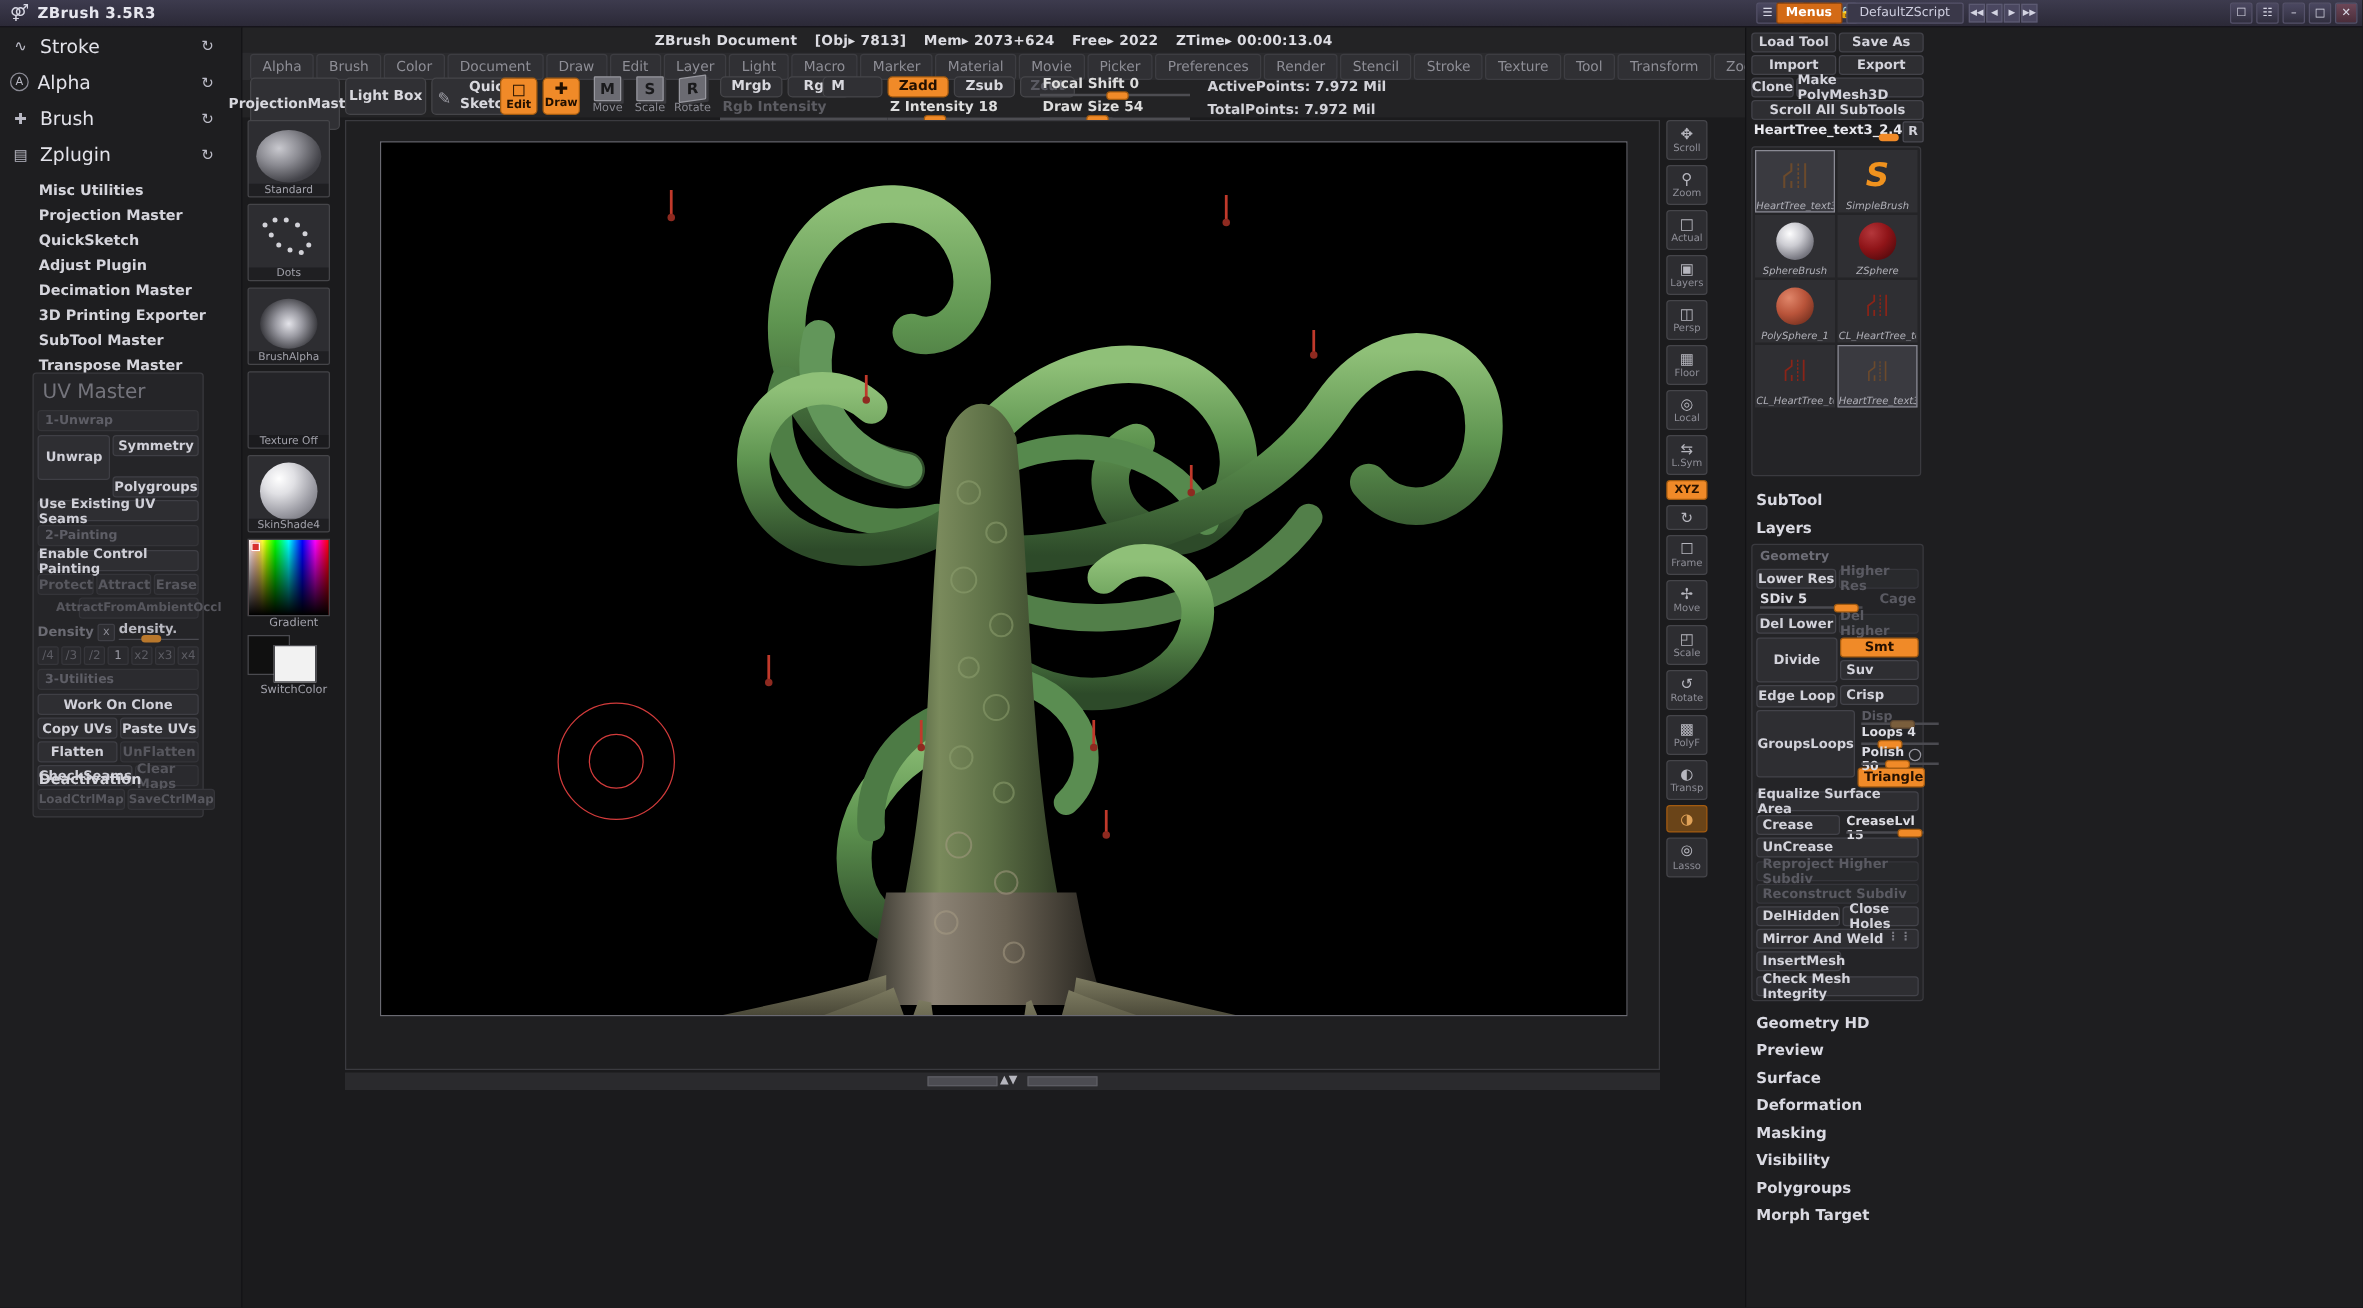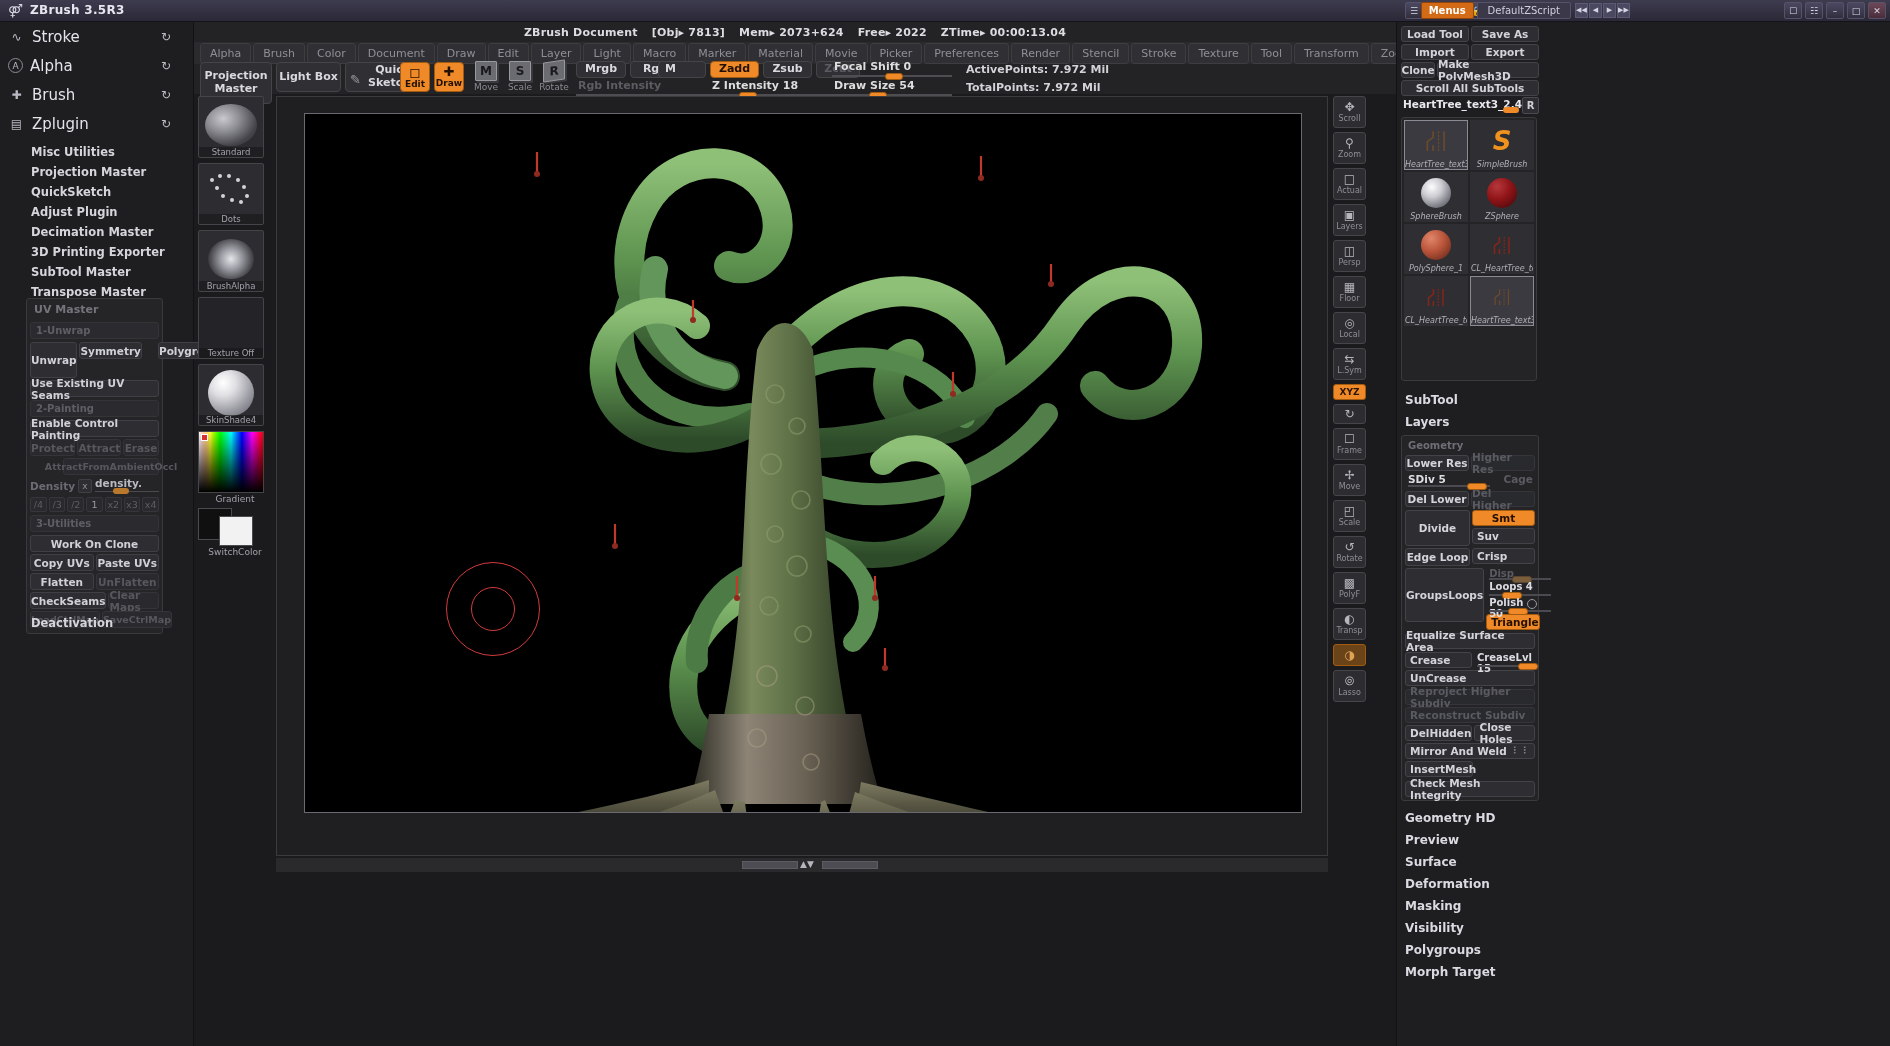--- a/index.html
+++ b/index.html
@@ -131,21 +131,21 @@
   .subitem{
     height:20px;display:flex;align-items:center;padding-left:31px;
     font-size:11.5px;color:#d5d5dc;font-weight:bold;cursor:pointer;
   }
 
   
   .uvpanel{
     position:absolute;left:26px;top:276px;width:137px;
     background:#252528;border:1px solid #3a3a3e;border-radius:3px;padding:3px;
   }
-  .uvhead{font-size:11px;color:#74747c;font-weight:bold;padding:1px 3px 3px 4px;}
+  .uvhead{font-size:16px;color:#74747c;font-weight:normal;padding:1px 3px 3px 4px;}
   .secthead{
     font-size:10px;color:#5e5e66;font-weight:bold;background:#2b2b2f;
     border:1px solid #343438;border-radius:3px;padding:2px 5px;margin:3px 0 3px;
   }
   .ubtn{
     background:#2e2e32;border:1px solid #3f3f45;border-radius:3px;
     color:#d0d0d8;font-size:10.5px;font-weight:bold;
     display:flex;align-items:center;justify-content:center;height:17px;cursor:pointer;
   }
   .ubtn.dim{color:#57575e;background:#2a2a2e;border-color:#343439;}
@@ -400,21 +400,21 @@
     <div class="subitem">SubTool Master</div>
     <div class="subitem">Transpose Master</div>
   </div>
 
   <div class="uvpanel">
     <div class="uvhead">UV Master</div>
     <div class="secthead">1-Unwrap</div>
 
     <div class="urow">
       <div class="ubtn" style="width:68px;height:36px;">Unwrap</div>
-      <div style="display:flex;gap:16px;flex:1;">
+      <div style="display:flex;flex-direction:column;gap:16px;flex:1;">
         <div class="ubtn" style="height:17px;">Symmetry</div>
         <div class="ubtn" style="height:17px;">Polygroups</div>
       </div>
     </div>
     <div class="ubtn" style="margin-bottom:2px;">Use Existing UV Seams</div>
 
     <div class="secthead">2-Painting</div>
     <div class="ubtn" style="margin-bottom:2px;">Enable Control Painting</div>
     <div class="urow">
       <div class="ubtn dim" style="flex:1;">Protect</div>
@@ -495,21 +495,21 @@
   <div class="menuitem">Texture</div>
   <div class="menuitem">Tool</div>
   <div class="menuitem">Transform</div>
   <div class="menuitem">Zoom</div>
   <div class="menuitem">Zplugin</div>
   <div class="menuitem">Zscript</div>
 </div>
 
 <div class="toolbar">
 
-  <div class="tbtn" style="left:6px;top:-2px;width:72px;height:42px;flex-direction:column;">
+  <div class="tbtn" style="left:6px;top:-2px;width:72px;height:42px;flex-direction:row;">
     <span>Projection</span>
     <span>Master</span>
   </div>
 
   <div class="tbtn" style="left:82px;top:-2px;width:65px;height:30px;">Light Box</div>
 
   <div class="tbtn" style="left:151px;top:-2px;width:70px;height:30px;flex-direction:column;align-items:flex-end;padding-right:4px;">
     <span>Quick</span>
     <span>Sketch</span>
   </div>

